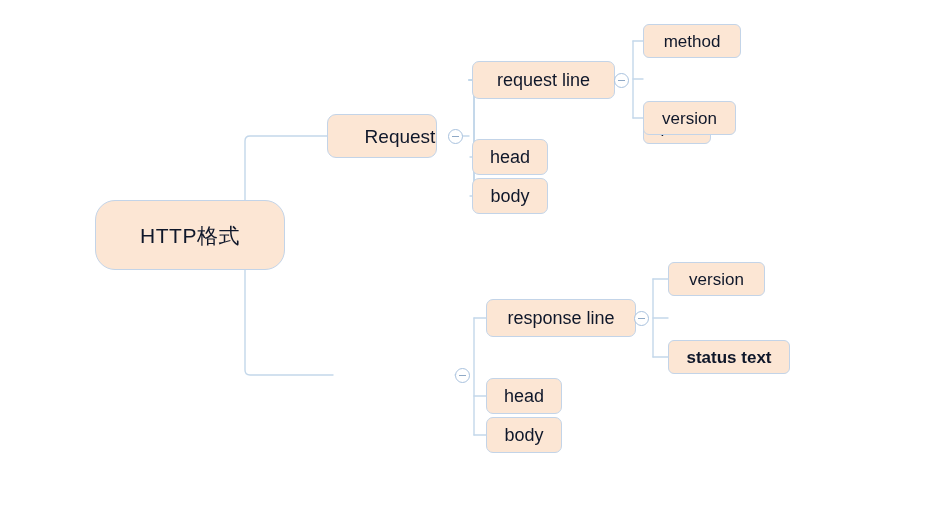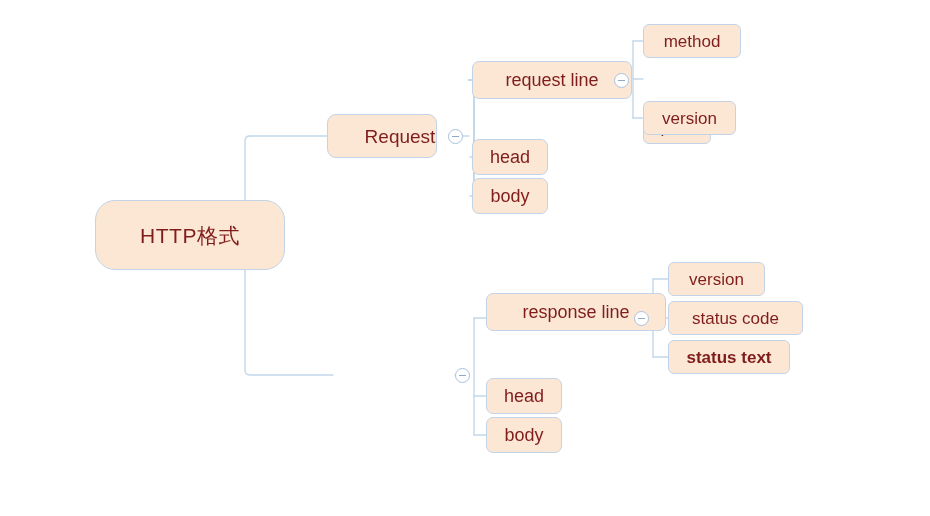--- a/index.html
+++ b/index.html
@@ -24,21 +24,21 @@
     width: 930px;
     height: 516px;
     pointer-events: none;
   }
   .node {
     position: absolute;
     box-sizing: border-box;
     background: #fce6d4;
     border: 1px solid #c3d4e8;
     border-radius: 6px;
-    color: #7f1d1d;
+    color: #0f172a;
     display: flex;
     align-items: center;
     justify-content: center;
     white-space: nowrap;
     line-height: 1;
   }
   .node.root {
     border-radius: 20px;
     font-size: 21px;
     letter-spacing: 0.5px;
@@ -145,21 +145,21 @@
     <span>HTTP格式</span>
   </div>
 
   <div class="node level1" style="left:327px; top:114px; width:110px; height:44px;padding-left:36px;">
     <span>Request</span>
   </div>
   <div class="toggle" style="left:448px; top:129px;">
     <span class="bar"></span>
   </div>
 
-  <div class="node level2" style="left:472px; top:61px; width:160px; height:38px;">
+  <div class="node level2" style="left:472px; top:61px; width:143px; height:38px;">
     <span>request line</span>
   </div>
   <div class="toggle" style="left:614px; top:73px;">
     <span class="bar"></span>
   </div>
 
   <div class="node level2" style="left:472px; top:139px; width:76px; height:36px;">
     <span>head</span>
   </div>
   <div class="node level2" style="left:472px; top:178px; width:76px; height:36px;">
@@ -173,37 +173,34 @@
     <span>path</span>
   </div>
   <div class="node level3" style="left:643px; top:101px; width:93px; height:34px;">
     <span>version</span>
   </div>
 
   <div class="toggle" style="left:455px; top:368px;">
     <span class="bar"></span>
   </div>
 
-  <div class="node level2" style="left:486px; top:293px; width:180px; height:38px;">
+  <div class="node level2" style="left:486px; top:299px; width:150px; height:38px;">
     <span>response line</span>
   </div>
   <div class="toggle" style="left:634px; top:311px;">
     <span class="bar"></span>
   </div>
 
   <div class="node level2" style="left:486px; top:378px; width:76px; height:36px;">
     <span>head</span>
   </div>
   <div class="node level2" style="left:486px; top:417px; width:76px; height:36px;">
     <span>body</span>
   </div>
 
   <div class="node level3" style="left:668px; top:262px; width:97px; height:34px;">
     <span>version</span>
   </div>
-  <div class="node level3" style="left:668px; top:301px; width:135px; height:34px;">
-    <span>status code</span>
-  </div>
   <div class="node level3" style="left:668px; top:340px; width:122px; height:34px;font-weight:bold;">
     <span>status text</span>
   </div>
 
 </div>
 
 </body></html>

